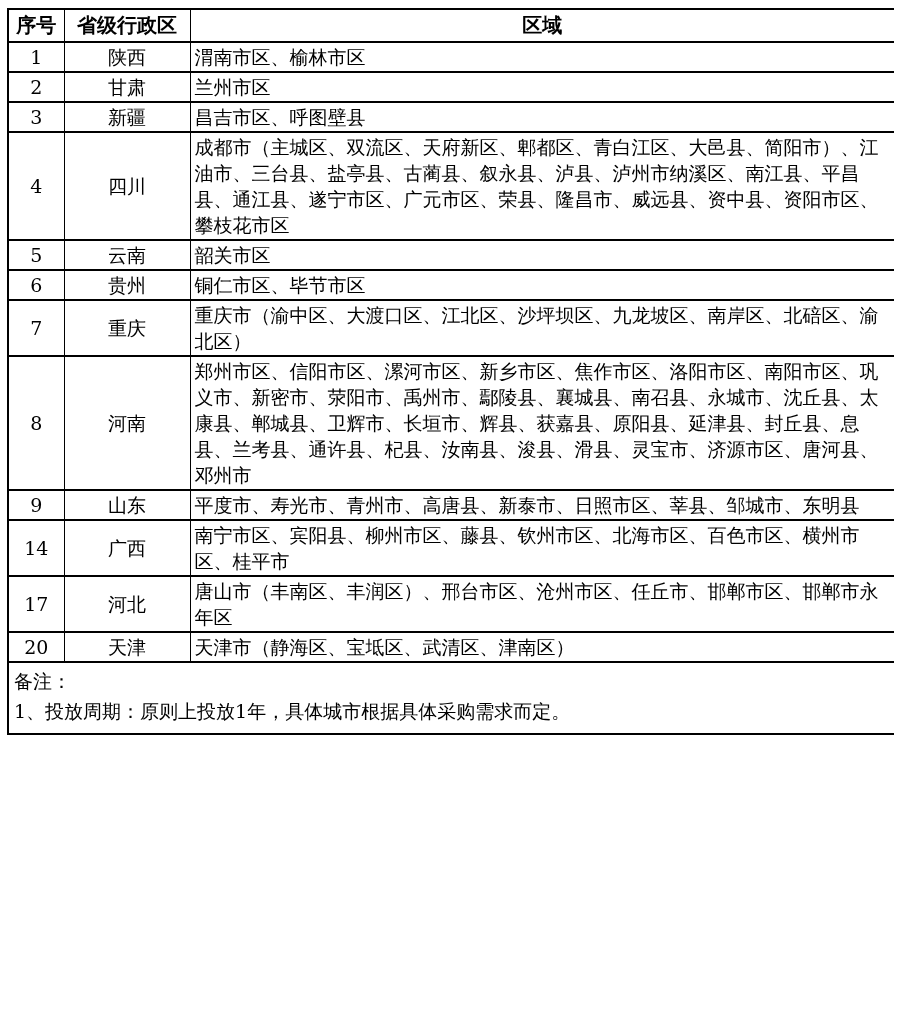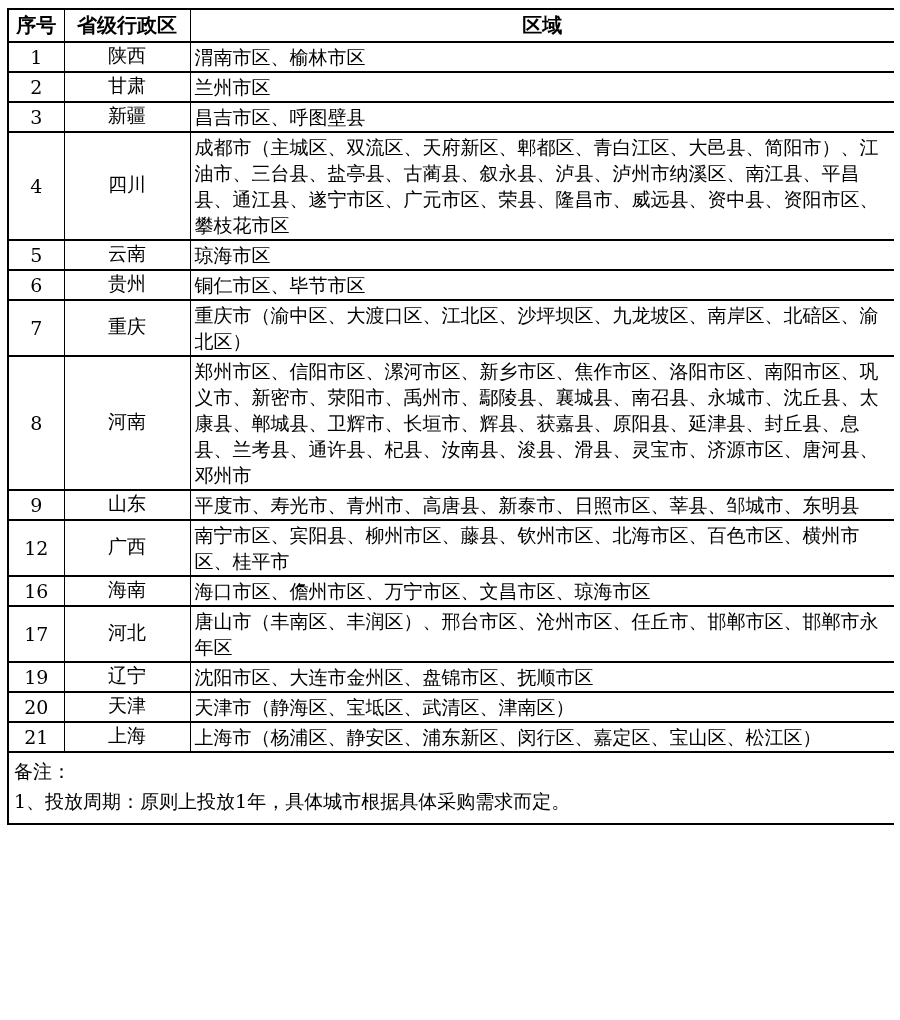--- a/index.html
+++ b/index.html
@@ -44,21 +44,20 @@
     font-size: 19px;
     text-align: center;
     padding: 1px 2px;
     line-height: 26px;
   }
   td.prov-cell {
     font-size: 19px;
     text-align: center;
     padding: 1px 2px;
     line-height: 26px;
-    font-family: Liberation Mono, monospace;
   }
   td.region-cell {
     font-size: 19px;
     text-align: left;
     padding: 1px 5px 1px 4px;
     line-height: 26px;
     word-break: break-all;
   }
   td.notes-cell {
     border-width: 2px 1px 4px 1px;
@@ -108,21 +107,21 @@
           <td class="region-cell">昌吉市区、呼图壁县</td>
         </tr>
         <tr>
           <td class="no-cell">4</td>
           <td class="prov-cell">四川</td>
           <td class="region-cell">成都市（主城区、双流区、天府新区、郫都区、青白江区、大邑县、简阳市）、江油市、三台县、盐亭县、古蔺县、叙永县、泸县、泸州市纳溪区、南江县、平昌县、通江县、遂宁市区、广元市区、荣县、隆昌市、威远县、资中县、资阳市区、攀枝花市区</td>
         </tr>
         <tr>
           <td class="no-cell">5</td>
           <td class="prov-cell">云南</td>
-          <td class="region-cell">琼海市区</td>
+          <td class="region-cell">韶关市区</td>
         </tr>
         <tr>
           <td class="no-cell">6</td>
           <td class="prov-cell">贵州</td>
           <td class="region-cell">铜仁市区、毕节市区</td>
         </tr>
         <tr>
           <td class="no-cell">7</td>
           <td class="prov-cell">重庆</td>
           <td class="region-cell">重庆市（渝中区、大渡口区、江北区、沙坪坝区、九龙坡区、南岸区、北碚区、渝北区）</td>
@@ -131,48 +130,33 @@
           <td class="no-cell">8</td>
           <td class="prov-cell">河南</td>
           <td class="region-cell">郑州市区、信阳市区、漯河市区、新乡市区、焦作市区、洛阳市区、南阳市区、巩义市、新密市、荥阳市、禹州市、鄢陵县、襄城县、南召县、永城市、沈丘县、太康县、郸城县、卫辉市、长垣市、辉县、获嘉县、原阳县、延津县、封丘县、息县、兰考县、通许县、杞县、汝南县、浚县、滑县、灵宝市、济源市区、唐河县、邓州市</td>
         </tr>
         <tr>
           <td class="no-cell">9</td>
           <td class="prov-cell">山东</td>
           <td class="region-cell">平度市、寿光市、青州市、高唐县、新泰市、日照市区、莘县、邹城市、东明县</td>
         </tr>
         <tr>
-          <td class="no-cell">12</td>
+          <td class="no-cell">14</td>
           <td class="prov-cell">广西</td>
           <td class="region-cell">南宁市区、宾阳县、柳州市区、藤县、钦州市区、北海市区、百色市区、横州市区、桂平市</td>
-        </tr>
-        <tr>
-          <td class="no-cell">16</td>
-          <td class="prov-cell">海南</td>
-          <td class="region-cell">海口市区、儋州市区、万宁市区、文昌市区、琼海市区</td>
         </tr>
         <tr>
           <td class="no-cell">17</td>
           <td class="prov-cell">河北</td>
           <td class="region-cell">唐山市（丰南区、丰润区）、邢台市区、沧州市区、任丘市、邯郸市区、邯郸市永年区</td>
         </tr>
         <tr>
-          <td class="no-cell">19</td>
-          <td class="prov-cell">辽宁</td>
-          <td class="region-cell">沈阳市区、大连市金州区、盘锦市区、抚顺市区</td>
-        </tr>
-        <tr>
           <td class="no-cell">20</td>
           <td class="prov-cell">天津</td>
           <td class="region-cell">天津市（静海区、宝坻区、武清区、津南区）</td>
-        </tr>
-        <tr>
-          <td class="no-cell">21</td>
-          <td class="prov-cell">上海</td>
-          <td class="region-cell">上海市（杨浦区、静安区、浦东新区、闵行区、嘉定区、宝山区、松江区）</td>
         </tr>
       </tbody>
     <tfoot>
       <tr>
         <td class="notes-cell" colspan="3">
           <div class="notes-title">备注：</div>
           <div class="notes-line">1、投放周期：原则上投放1年，具体城市根据具体采购需求而定。</div>
 
         </td>
       </tr>

